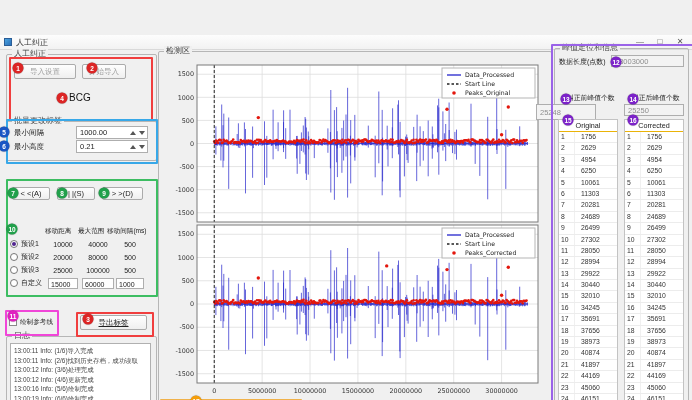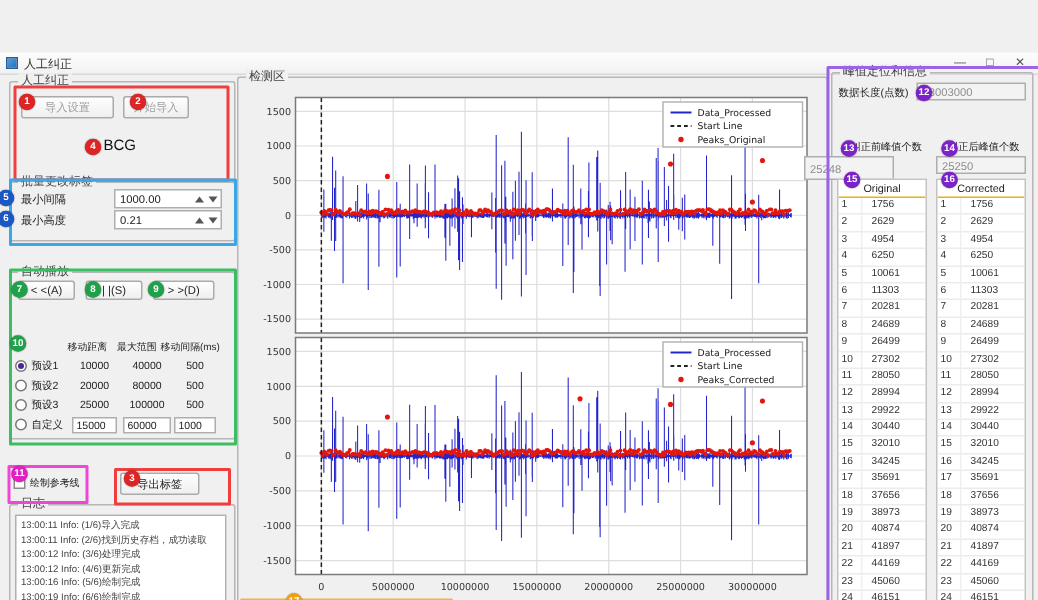--- a/index.html
+++ b/index.html
@@ -99,23 +99,20 @@
   </div>
   <div class="label" style="left:14px;top:107px;">最小高度</div>
   <div class="field" style="left:76px;top:105px;width:72px;height:13px;">
     <span>0.21</span>
     <span class="spin-arrows">
         <span class="arr-up"></span>
         <span class="arr-down"></span>
       </span>
   </div>
 
-  <div class="groupbox" style="left:6px;top:146px;width:149px;height:110px;">
-    <div class="gb-title">自动播放</div>
-  </div>
   <div class="btn" style="left:12px;top:152px;width:38px;height:13px;">&lt; &lt;(A)</div>
   <div class="btn" style="left:57px;top:152px;width:38px;height:13px;">| |(S)</div>
   <div class="btn" style="left:102px;top:152px;width:41px;height:13px;">&gt; &gt;(D)</div>
 
   <div class="label" style="left:45px;top:192px;font-size:6.6px;">移动距离</div>
   <div class="label" style="left:78px;top:192px;font-size:6.6px;">最大范围</div>
   <div class="label" style="left:107px;top:192px;font-size:6.6px;">移动间隔(ms)</div>
   <div id="preset-rows">
       <div class="set-row" style="top: 203px;">
         <span class="radio sel"></span>
@@ -142,21 +139,21 @@
         <span class="radio"></span>
         <span class="rlabel">自定义</span>
         <span class="vinput" style="position: absolute; left: 38px; width: 30px;">15000</span>
         <span class="vinput" style="position: absolute; left: 72px; width: 32px;">60000</span>
         <span class="vinput" style="position: absolute; left: 106px; width: 28px;">1000</span>
       </div>
     </div>
 
   <div class="checkbox" style="left:9px;top:283px;"></div>
   <div class="label" style="left:20px;top:283px;font-size:6.6px;">绘制参考线</div>
-  <div class="btn" style="left:80px;top:280px;width:53px;height:15px;">导出标签</div>
+  <div class="btn" style="left:80px;top:280px;width:67px;height:15px;text-decoration:underline;">导出标签</div>
 
   <div class="groupbox" style="left:6px;top:301px;width:149px;height:72px;">
     <div class="gb-title">日志</div>
   </div>
   <div class="logbox" style="left:10px;top:308px;width:141px;height:61px;" id="logbox">
       <div>13:00:11 Info: (1/6)导入完成</div>
       <div>13:00:11 Info: (2/6)找到历史存档，成功读取</div>
       <div>13:00:12 Info: (3/6)处理完成</div>
       <div>13:00:12 Info: (4/6)更新完成</div>
       <div>13:00:16 Info: (5/6)绘制完成</div>

